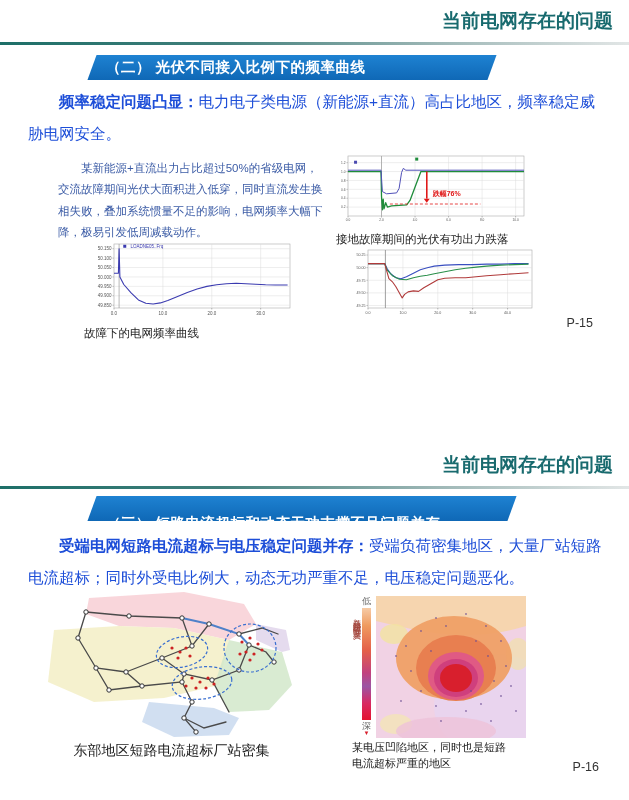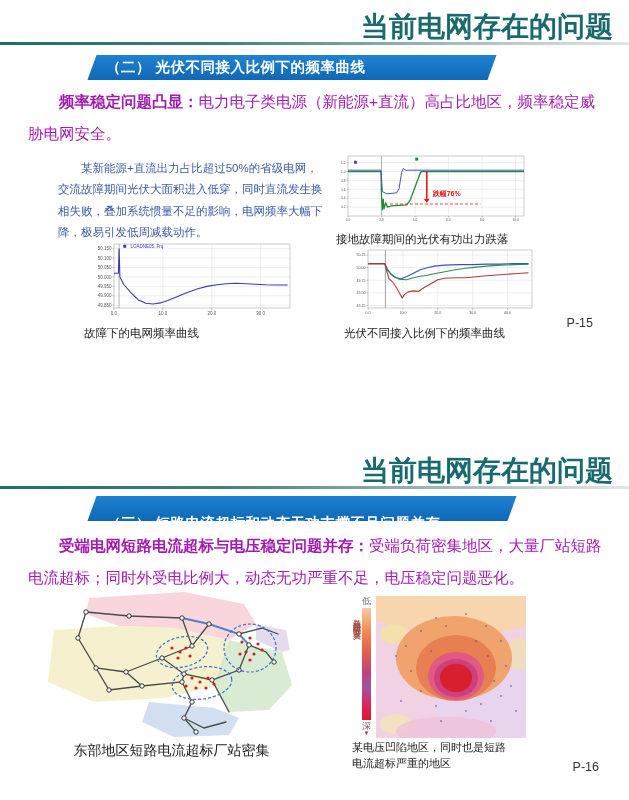--- a/index.html
+++ b/index.html
@@ -8,41 +8,41 @@
     background:#ffffff;
     font-family:"Liberation Sans","DejaVu Sans",sans-serif;
     color:#1c1c1c;
   }
   .slide{position:absolute;left:0;width:629px;}
   #slide1{top:0;height:430px;}
   #slide2{top:440px;height:360px;}
 
   .slide-title{
     position:absolute;top:8px;right:16px;
-    font-size:28px;font-weight:bold;color:#186a6e;
+    font-size:19px;font-weight:bold;color:#186a6e;
   }
   .divider{
     position:absolute;top:42px;left:0;width:629px;height:3px;
     background:linear-gradient(to right,#1d6f68 0%,#417f7b 35%,#9fb8b7 70%,#e2e6e6 100%);
   }
   .section-bar{
     position:absolute;left:92px;top:55px;width:400px;height:25px;
     background:linear-gradient(180deg,#1e82d2,#0f68b6);
     transform:skewX(-20deg);
   }
   #slide2 .section-bar{width:420px;top:56px;}
   .section-label{
     position:absolute;left:106px;top:58px;
     color:#ffffff;font-weight:bold;font-size:14.5px;letter-spacing:.5px;
     white-space:nowrap;
   }
   #slide2 .section-label{top:74px;}
   .body-text{
     position:absolute;left:28px;right:26px;top:86px;margin:0;
-    font-size:15.5px;line-height:2.05;text-indent:2em;color:#a21caf;
+    font-size:15.5px;line-height:2.05;text-indent:2em;color:#1d4ed8;
   }
   .note{
     position:absolute;left:50px;top:150px;width:270px;margin:8px;
     font-size:11.5px;line-height:1.85;text-indent:2em;color:#3c5ca6;
   }
   .fig{position:absolute;}
   .fig .caption{
     text-align:left;font-size:11.5px;color:#222;margin-top:2px;line-height:1.35;
   }
   .pageno{position:absolute;font-size:12.5px;color:#333;}
@@ -216,21 +216,20 @@
         <line x1="128.68085106382978" x2="128.68085106382978" y1="62" y2="63.5" stroke="#777" stroke-width="0.5"></line>
         <text x="128.68085106382978" y="67.6" text-anchor="middle" font-size="3.6" fill="#555">30.0</text>
         <line x1="163.5744680851064" x2="163.5744680851064" y1="4" y2="62" stroke="#ddd" stroke-width="0.5"></line>
         <line x1="163.5744680851064" x2="163.5744680851064" y1="62" y2="63.5" stroke="#777" stroke-width="0.5"></line>
         <text x="163.5744680851064" y="67.6" text-anchor="middle" font-size="3.6" fill="#555">40.0</text>
         <polyline points="41.4,62.0 41.4,4.0" fill="none" stroke="#888888" stroke-width="0.8" stroke-linejoin="round"></polyline>
         <polyline points="24.0,17.6 40.7,17.6 43.2,22.7 46.7,27.7 51.9,31.7 57.1,32.7 62.4,30.7 69.4,27.2 76.3,23.7 83.3,21.7 90.3,20.1 100.8,19.1 114.7,18.6 128.7,18.6 142.6,18.1 156.6,18.1 170.6,17.6 184.5,17.6" fill="none" stroke="#3a4fc0" stroke-width="1.1" stroke-linejoin="round"></polyline>
         <polyline points="24.0,17.6 40.7,17.6 43.2,24.2 48.4,29.7 55.4,33.3 62.4,33.8 69.4,31.7 76.3,30.2 83.3,29.2 90.3,27.7 100.8,25.7 111.2,23.7 121.7,22.2 132.2,21.1 142.6,20.1 156.6,19.1 170.6,18.6 184.5,18.1" fill="none" stroke="#2a8f4a" stroke-width="1.1" stroke-linejoin="round"></polyline>
         <polyline points="24.0,17.6 40.7,17.6 42.5,24.2 44.9,32.7 48.4,35.8 51.9,40.8 55.4,46.9 58.2,51.9 60.6,48.4 64.1,45.9 69.4,44.9 74.6,45.4 79.8,41.8 86.8,37.8 93.8,33.8 100.8,32.2 111.2,31.7 121.7,31.7 132.2,30.7 142.6,29.7 156.6,28.7 170.6,27.7 184.5,26.7" fill="none" stroke="#b03a3a" stroke-width="1.1" stroke-linejoin="round"></polyline>
       </svg>
-    <div class="caption" style="margin-top:4px;">光伏不同接入比例下的频率曲线</div>
   </div>
 
   <div class="pageno">P-15</div>
 </section>
 
 <section class="slide" id="slide2">
   <div class="slide-title" style="top:12px;">当前电网存在的问题</div>
   <div class="divider" style="top:46px;"></div>
   <div class="section-bar"></div>
   <div class="section-label">（三） 短路电流超标和动态无功支撑不足问题并存</div>

